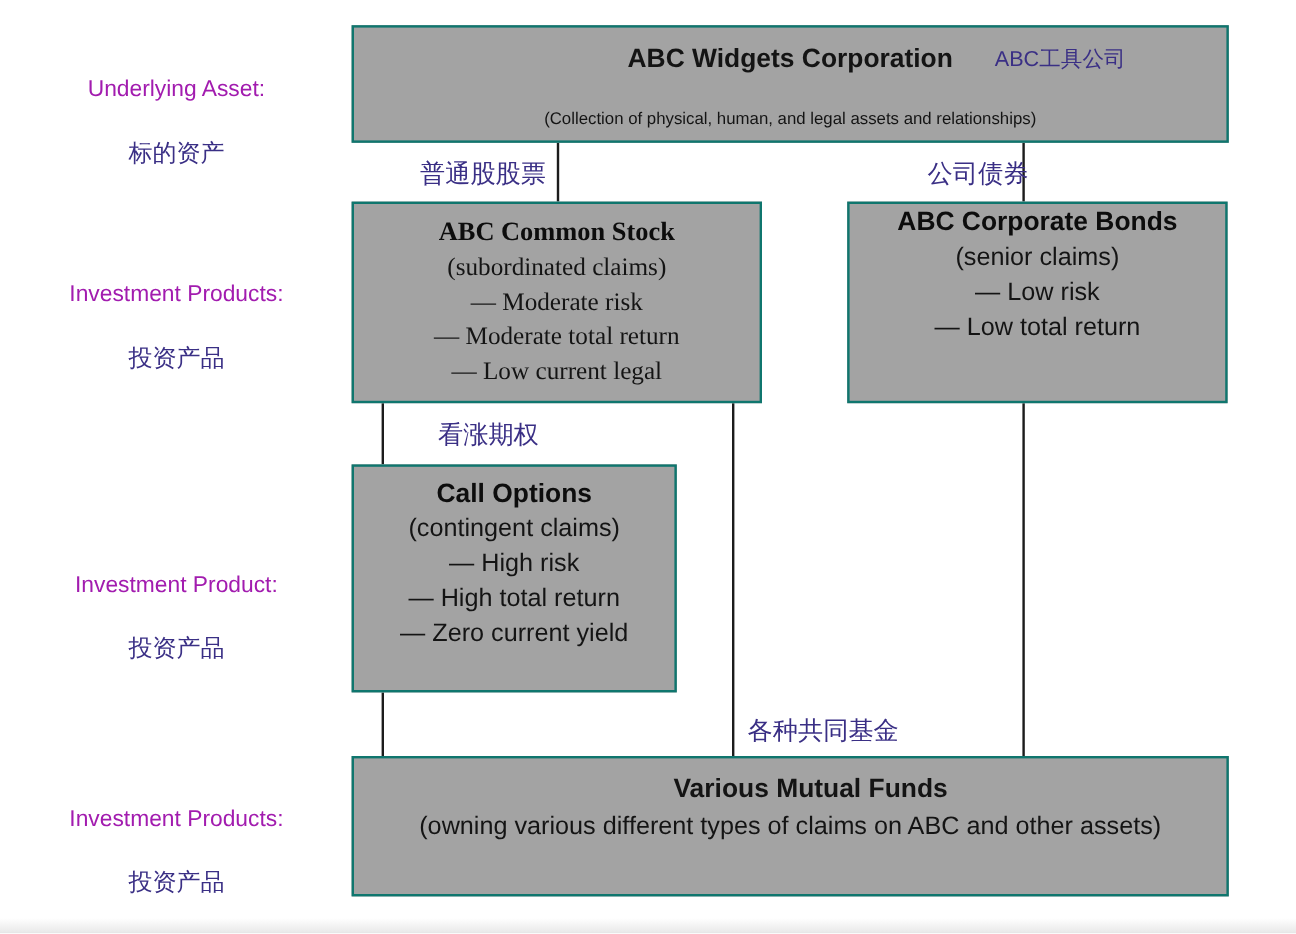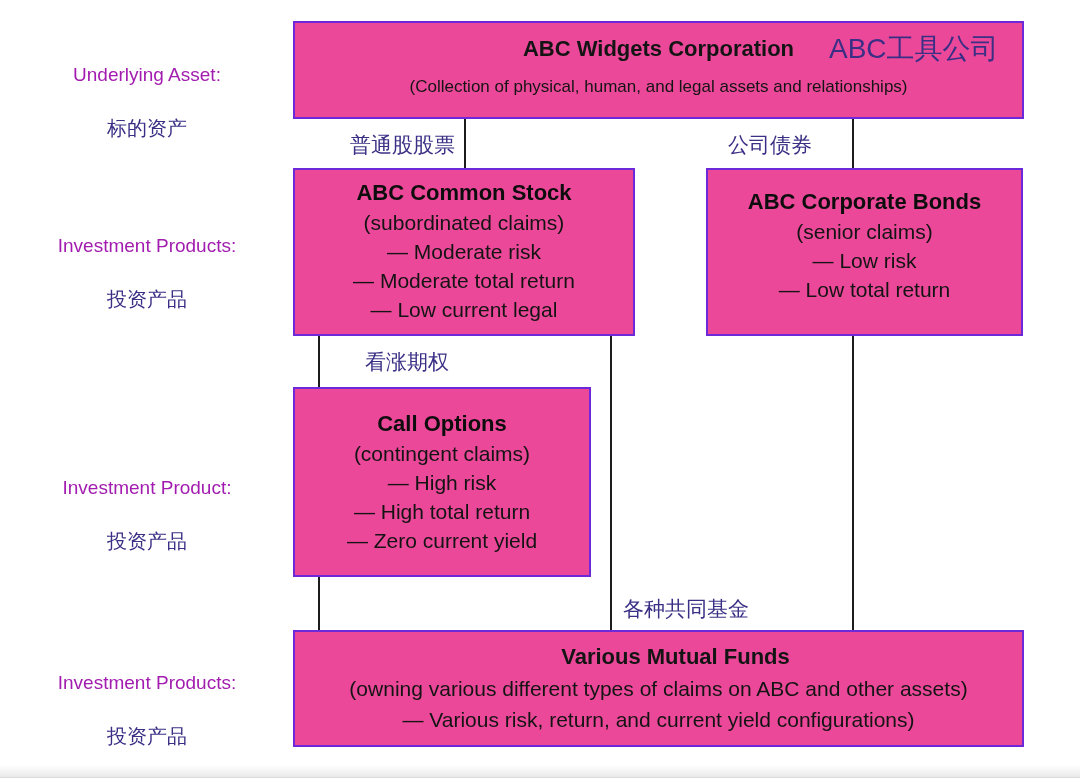--- a/index.html
+++ b/index.html
@@ -7,22 +7,22 @@
     position: relative;
     width: 1080px;
     height: 778px;
     background: #ffffff;
     font-family: "Liberation Sans", sans-serif;
     color: #141414;
     overflow: hidden;
   }
   .box {
     position: absolute;
-    background: #ec4899;
-    border: 2px solid #6d28d9;
+    background: #a3a3a3;
+    border: 2px solid #0f766e;
     box-sizing: border-box;
     text-align: center;
   }
   .box-title { font-weight: bold; font-size: 22px; line-height: 30px; color: #0d0d0d; }
   .box-line  { font-size: 21px; line-height: 29px; color: #141414; }
   .vline { position: absolute; width: 2px; background: #1c1c1c; }
   .cn { color: #3a2f85; }
   .conn-label {
     position: absolute;
     font-size: 21px;
@@ -31,22 +31,22 @@
   }
   .row-label {
     position: absolute;
     width: 238px;
     text-align: center;
   }
   .row-label .en { font-weight: normal; font-size: 19px; line-height: 26px; color: #a21caf; }
   .row-label .zh { font-size: 20px; line-height: 24px; margin-top: 28px; }
   .top-line1 { position: relative; margin-top: 11px; height: 30px; }
   .top-title { font-weight: bold; font-size: 22px; line-height: 30px; }
-  .top-title-cn { position: absolute; left: 534px; top: 1px; font-size: 28px; line-height: 28px; white-space: nowrap; }
-  .top-line2 { font-size: 17px; line-height: 30px; margin-top: 8px; }
+  .top-title-cn { position: absolute; left: 534px; top: 1px; font-size: 18px; line-height: 28px; white-space: nowrap; }
+  .top-line2 { font-size: 14px; line-height: 30px; margin-top: 19px; }
   .funds-title { font-weight: bold; font-size: 22px; line-height: 32px; margin-top: 9px; padding-left: 34px; }
   .funds-line { font-size: 21px; line-height: 31px; }
   #bottom-strip {
     position: absolute; left: 0; bottom: 0; width: 1080px; height: 12px;
     background: linear-gradient(#ffffff, #e9e9e9);
     border-bottom: 1px solid #dcdcdc;
   }
 </style>
 </head>
 <body>
@@ -71,55 +71,54 @@
   </div>
 
   <div class="vline" style="left:464px; top:119px; height:49px;"></div>
   <div class="vline" style="left:852px; top:119px; height:49px;"></div>
   <div class="vline" style="left:318px; top:336px; height:51px;"></div>
   <div class="vline" style="left:610px; top:336px; height:294px;"></div>
   <div class="vline" style="left:852px; top:336px; height:294px;"></div>
   <div class="vline" style="left:318px; top:577px; height:53px;"></div>
 
   <div class="conn-label" style="left:330px; top:131px; width:125px; text-align:right;">普通股股票</div>
-  <div class="conn-label" style="left:684px; top:131px; width:128px; text-align:right;">公司债券</div>
+  <div class="conn-label" style="left:729px; top:131px; width:128px; text-align:right;">公司债券</div>
   <div class="conn-label" style="left:365px; top:348px;">看涨期权</div>
   <div class="conn-label" style="left:623px; top:595px;">各种共同基金</div>
 
   <div class="box" style="left:293px; top:21px; width:731px; height:98px;">
     <div class="top-line1">
       <span class="top-title">ABC Widgets Corporation</span>
       <span class="top-title-cn cn">ABC工具公司</span>
     </div>
     <div class="top-line2">(Collection of physical, human, and legal assets and relationships)</div>
   </div>
 
-  <div class="box" style="left:293px; top:168px; width:342px; height:168px; padding-top:8px;">
+  <div class="box" style="left:293px; top:168px; width:342px; height:168px; padding-top:8px;font-family:Liberation Serif, serif;">
     <div class="box-title">ABC Common Stock</div>
     <div class="box-line">(subordinated claims)</div>
     <div class="box-line">— Moderate risk</div>
     <div class="box-line">— Moderate total return</div>
     <div class="box-line">— Low current legal</div>
   </div>
 
-  <div class="box" style="left:706px; top:168px; width:317px; height:168px; padding-top:17px;">
+  <div class="box" style="left:706px; top:168px; width:317px; height:168px; padding-top:0;">
     <div class="box-title">ABC Corporate Bonds</div>
     <div class="box-line">(senior claims)</div>
     <div class="box-line">— Low risk</div>
     <div class="box-line">— Low total return</div>
   </div>
 
-  <div class="box" style="left:293px; top:387px; width:298px; height:190px; padding-top:20px;">
+  <div class="box" style="left:293px; top:387px; width:271px; height:190px; padding-top:7px;">
     <div class="box-title">Call Options</div>
     <div class="box-line">(contingent claims)</div>
     <div class="box-line">— High risk</div>
     <div class="box-line">— High total return</div>
     <div class="box-line">— Zero current yield</div>
   </div>
 
   <div class="box" style="left:293px; top:630px; width:731px; height:117px;">
     <div class="funds-title">Various Mutual Funds</div>
     <div class="funds-line">(owning various different types of claims on ABC and other assets)</div>
-    <div class="funds-line">— Various risk, return, and current yield configurations)</div>
   </div>
 
   <div id="bottom-strip"></div>
 </div>
 
 </body></html>

